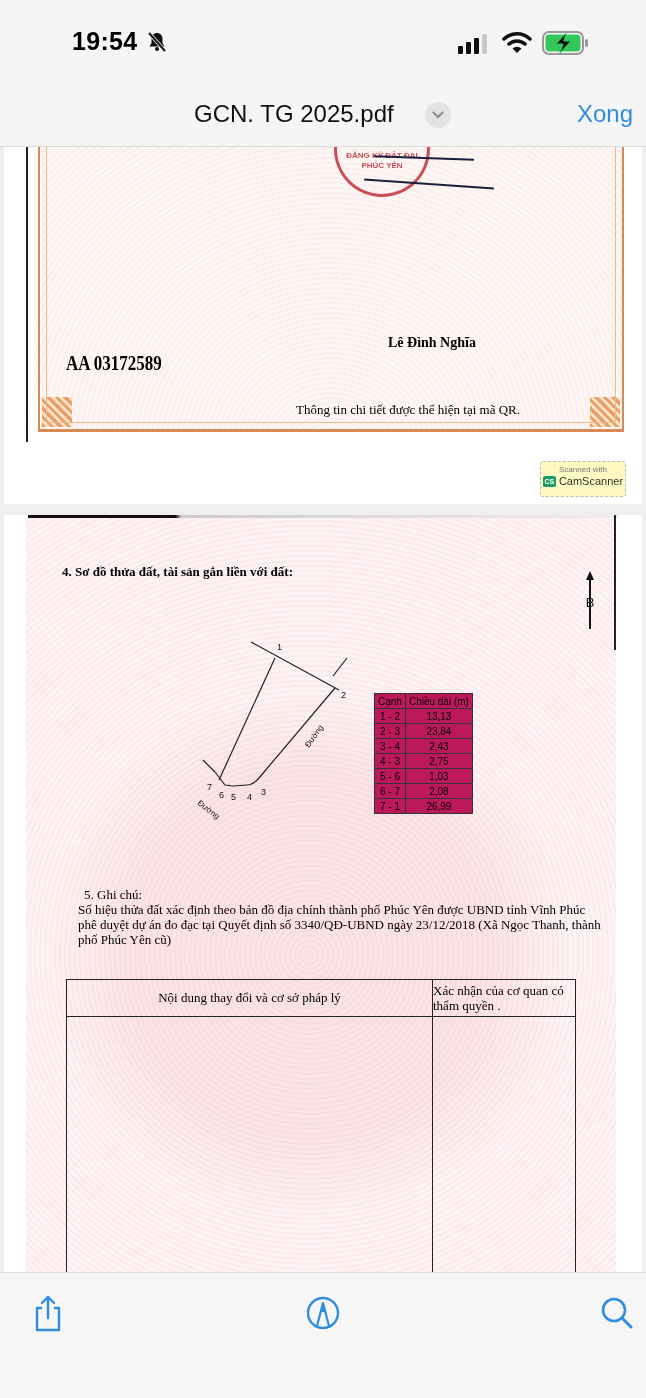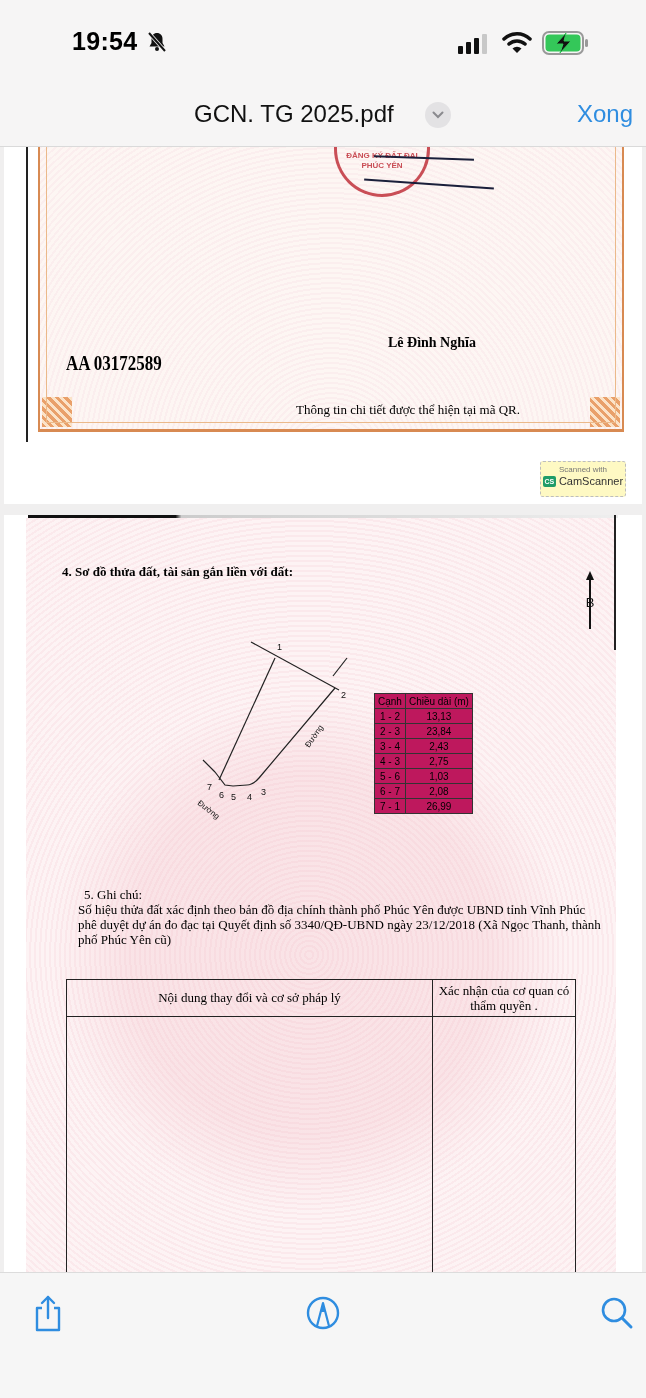--- a/index.html
+++ b/index.html
@@ -143,21 +143,21 @@
     .blur {
       display: inline-block; width: 34px; height: 16px; border-radius: 8px;
       background: #d4d4d4; vertical-align: middle; filter: blur(1px);
     }
     .changes-table {
       position: absolute; left: 62px; top: 464px; width: 510px; height: 302px;
       border: 1.5px solid #222; font-family: "Liberation Serif", serif; font-size: 13px;
     }
     .ct-head { display: flex; height: 37px; border-bottom: 1.5px solid #222; }
     .ct-col1 { width: 366px; border-right: 1.5px solid #222; display: flex; align-items: center; justify-content: center; }
-    .ct-col2 { flex: 1; display: flex; align-items: center; justify-content: center; text-align: center; line-height: 15px; }
+    .ct-col2 { flex: 1; display: flex; align-items: center; justify-content: center; text-align: left; line-height: 15px; }
     .ct-body { display: flex; height: 262px; }
     .ct-body .ct-col1 { height: 100%; }
 
     
     .toolbar {
       position: absolute; left: 0; top: 1272px; width: 646px; height: 126px;
       background: #f6f6f6; border-top: 1px solid #dcdcdc;
     }
     .tb-btn { position: absolute; top: 20px; width: 40px; height: 40px; cursor: pointer; }
   </style>

